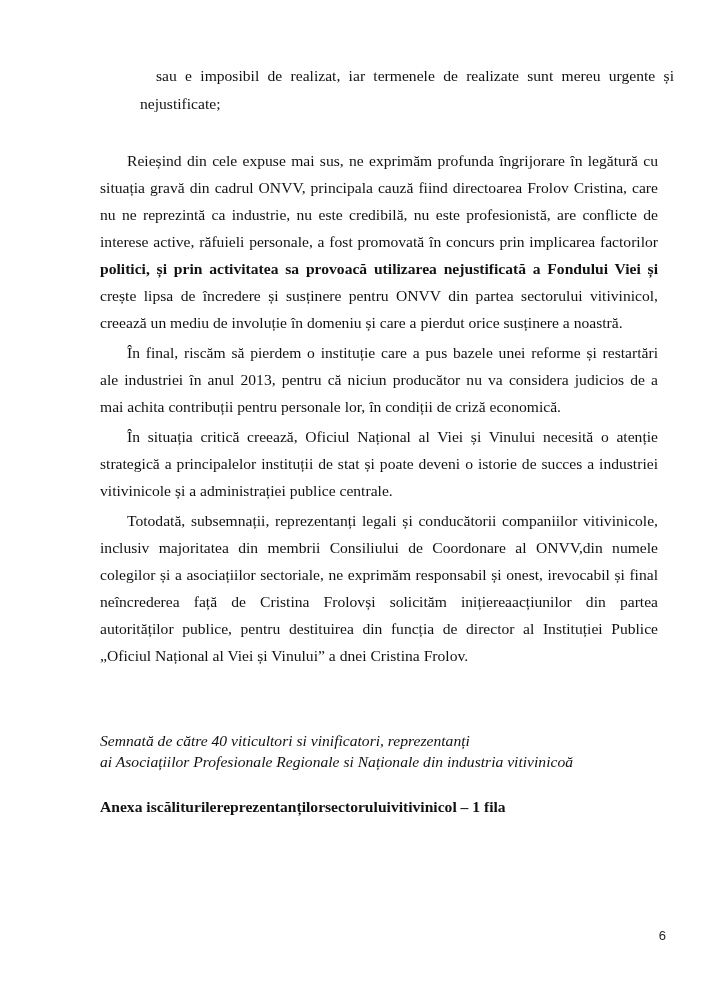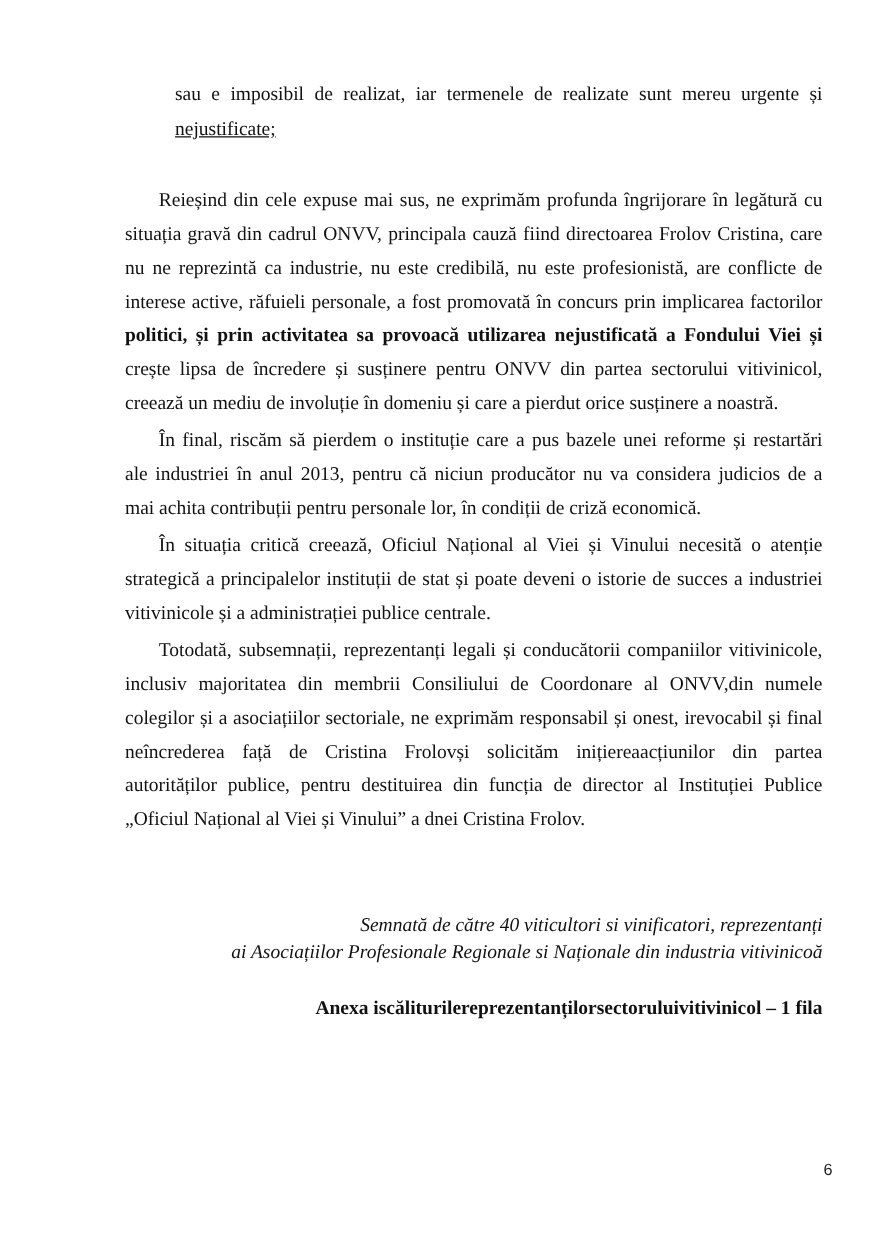--- a/index.html
+++ b/index.html
@@ -34,41 +34,40 @@
     overflow: hidden;
     height: 20px;
   }
   .italic {
     font-style: italic;
   }
   .bold {
     font-weight: bold;
   }
   .right {
-    text-align: right;
   }
   .page-number {
     position: absolute;
     left: 0;
     top: 928px;
     width: 666px;
     text-align: right;
     font-family: "Liberation Sans", "DejaVu Sans", sans-serif;
     font-size: 13px;
     color: #222;
   }
 </style>
 </head>
 <body>
 
 <div class="page">
 
   <div>
-    <div class="line just" style="left:140px; top:66px; width:518px;">sau e imposibil de realizat, iar termenele de realizate sunt mereu urgente și</div>
-    <div class="line" style="left:140px; top:94px;text-decoration:underline;">nejustificate;</div>
+    <div class="line just" style="left:156px; top:66px; width:518px;">sau e imposibil de realizat, iar termenele de realizate sunt mereu urgente și</div>
+    <div class="line" style="left:140px; top:94px;">nejustificate;</div>
   </div>
 
   <div>
     <div class="line just" style="left:127px; top:151px; width:531px;">Reieșind din cele expuse mai sus, ne exprimăm profunda îngrijorare în legătură cu</div>
     <div class="line just" style="left:100px; top:178px; width:558px;">situația gravă din cadrul ONVV, principala cauză fiind directoarea Frolov Cristina, care</div>
     <div class="line just" style="left:100px; top:205px; width:558px;">nu ne reprezintă ca industrie, nu este credibilă, nu este profesionistă, are conflicte de</div>
     <div class="line just" style="left:100px; top:232px; width:558px;">interese active, răfuieli personale, a fost promovată în concurs prin implicarea factorilor</div>
     <div class="line just" style="left:100px; top:259px; width:558px;font-weight:bold;">politici, și prin activitatea sa provoacă utilizarea nejustificată a Fondului Viei și Vinului,</div>
     <div class="line just" style="left:100px; top:286px; width:558px;">crește lipsa de încredere și susținere pentru ONVV din partea sectorului vitivinicol,</div>
     <div class="line" style="left:100px; top:313px;">creează un mediu de involuție în domeniu și care a pierdut orice susținere a noastră.</div>

